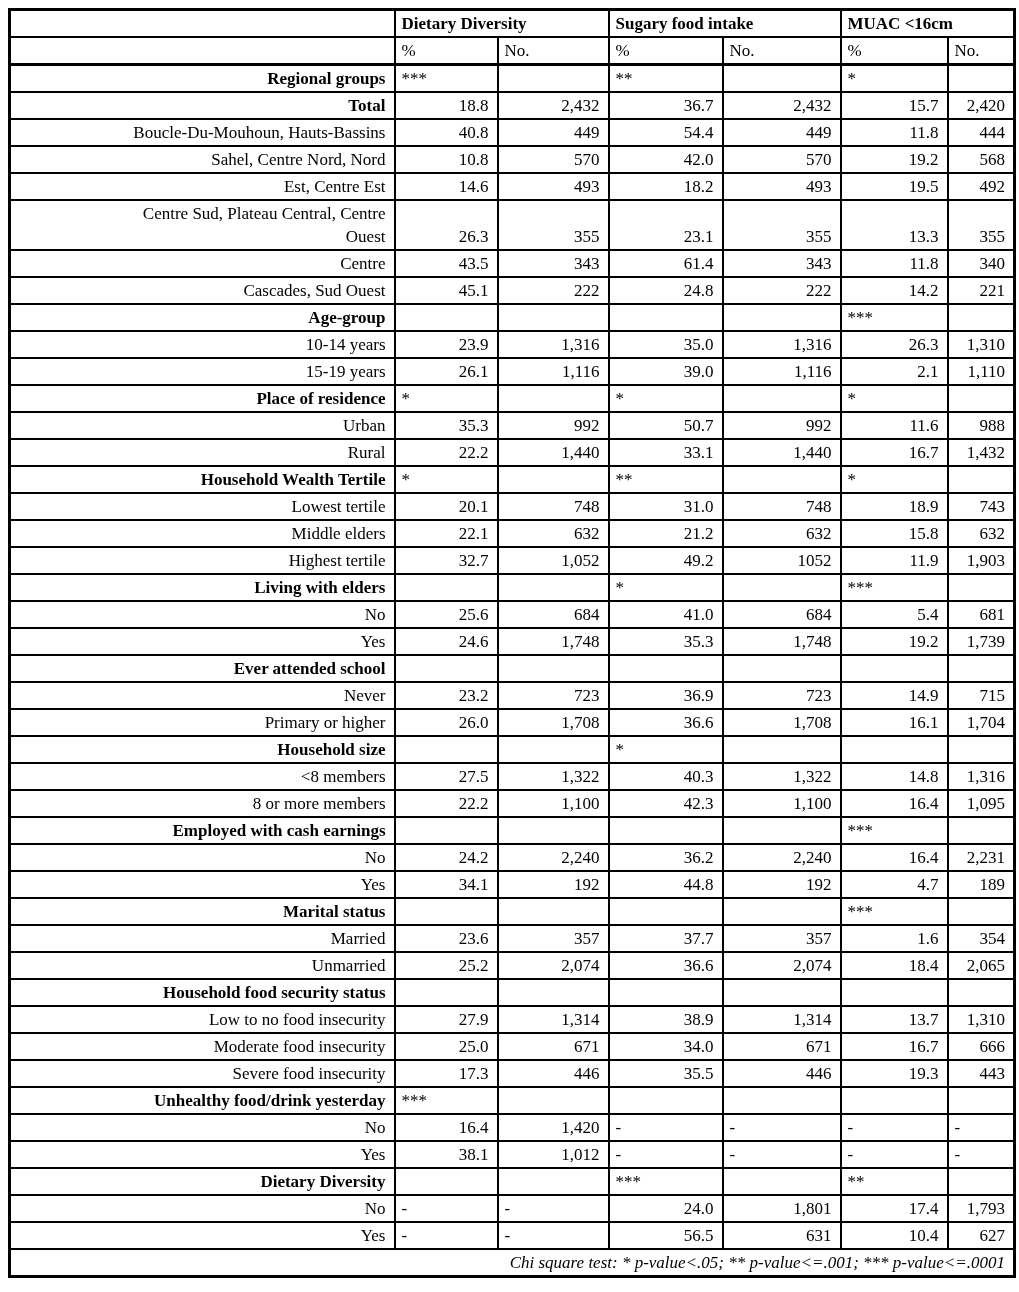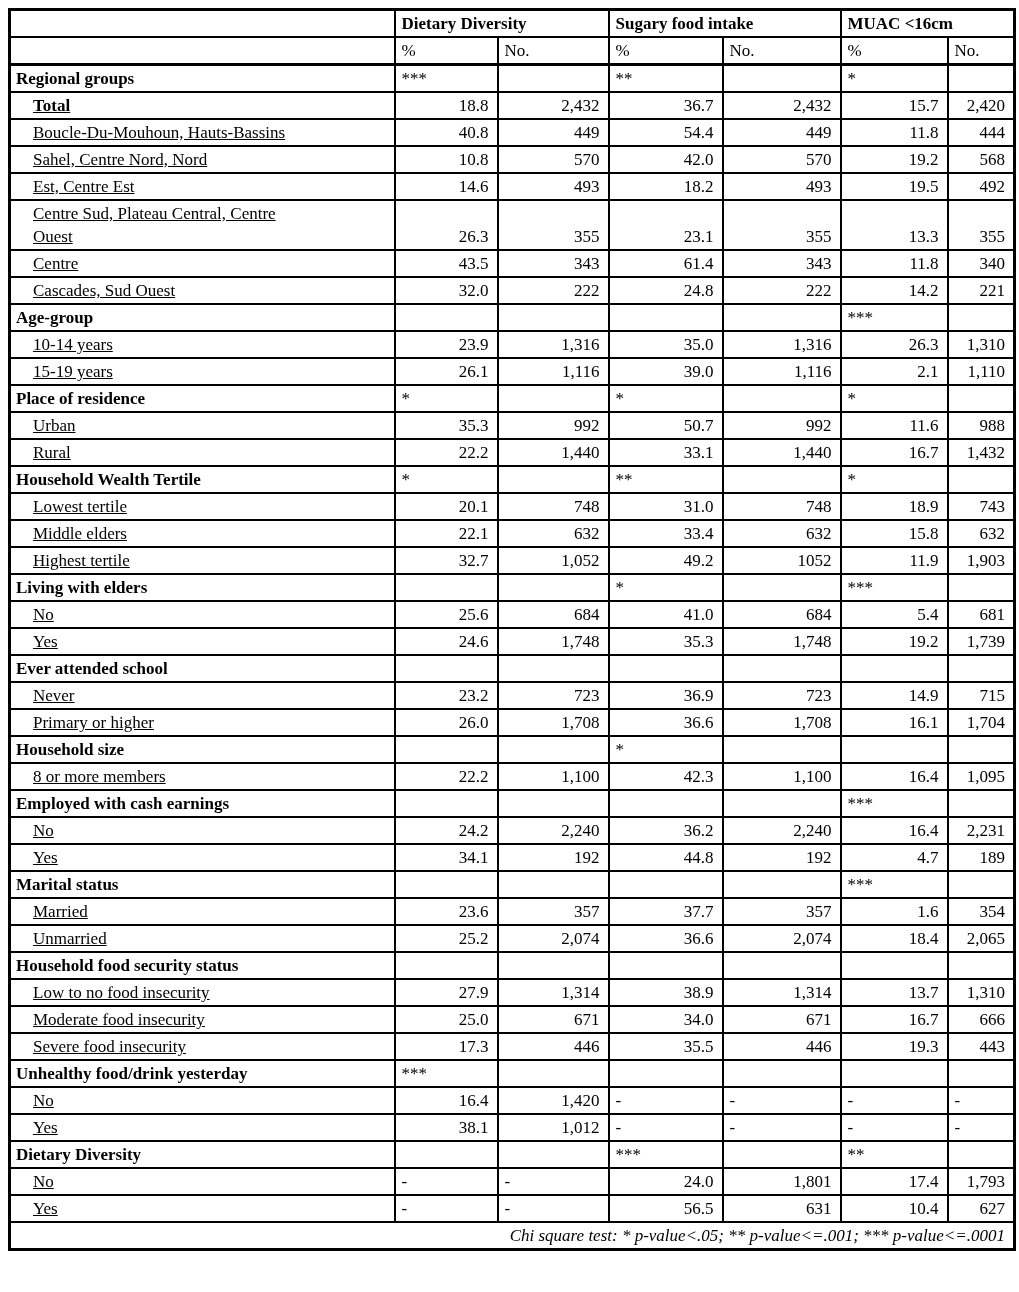--- a/index.html
+++ b/index.html
@@ -35,23 +35,23 @@
     text-align: left;
     font-weight: bold;
     font-size: 18px;
     border-bottom-width: 3px;
   }
   thead tr.subhead th {
     font-weight: normal;
     font-size: 17px;
     border-bottom-width: 3px;
   }
-  td.lbl { text-align: left; }
+  td.lbl { text-align: right; }
   td.lbl.group { font-weight: bold; padding-left: 5px; }
-  td.lbl.item  { font-weight: normal; padding-left: 22px; text-decoration: underline; }
+  td.lbl.item  { font-weight: normal; padding-left: 22px; }
   td.lbl.bold  { font-weight: bold; }
   td.num  { text-align: right; padding-right: 10px; }
   td.mark { text-align: left; padding-left: 8px; font-weight: normal; }
   tfoot td {
     font-style: italic;
     font-weight: normal;
     text-align: right;
     padding-left: 6px;
     border: 2px solid #000;
   }
@@ -147,21 +147,21 @@
           <td class="lbl item">Centre</td>
           <td class="num">43.5</td>
           <td class="num">343</td>
           <td class="num">61.4</td>
           <td class="num">343</td>
           <td class="num">11.8</td>
           <td class="num">340</td>
         </tr>
         <tr>
           <td class="lbl item">Cascades, Sud Ouest</td>
-          <td class="num">32.0</td>
+          <td class="num">45.1</td>
           <td class="num">222</td>
           <td class="num">24.8</td>
           <td class="num">222</td>
           <td class="num">14.2</td>
           <td class="num">221</td>
         </tr>
         <tr>
           <td class="lbl group">Age-group</td>
           <td class="mark"></td>
           <td class="mark"></td>
@@ -230,21 +230,21 @@
           <td class="num">748</td>
           <td class="num">31.0</td>
           <td class="num">748</td>
           <td class="num">18.9</td>
           <td class="num">743</td>
         </tr>
         <tr>
           <td class="lbl item">Middle elders</td>
           <td class="num">22.1</td>
           <td class="num">632</td>
-          <td class="num">33.4</td>
+          <td class="num">21.2</td>
           <td class="num">632</td>
           <td class="num">15.8</td>
           <td class="num">632</td>
         </tr>
         <tr>
           <td class="lbl item">Highest tertile</td>
           <td class="num">32.7</td>
           <td class="num">1,052</td>
           <td class="num">49.2</td>
           <td class="num">1052</td>
@@ -306,20 +306,29 @@
           <td class="num">1,704</td>
         </tr>
         <tr>
           <td class="lbl group">Household size</td>
           <td class="mark"></td>
           <td class="mark"></td>
           <td class="mark">*</td>
           <td class="mark"></td>
           <td class="mark"></td>
           <td class="mark"></td>
+        </tr>
+        <tr>
+          <td class="lbl item">&lt;8 members</td>
+          <td class="num">27.5</td>
+          <td class="num">1,322</td>
+          <td class="num">40.3</td>
+          <td class="num">1,322</td>
+          <td class="num">14.8</td>
+          <td class="num">1,316</td>
         </tr>
         <tr>
           <td class="lbl item">8 or more members</td>
           <td class="num">22.2</td>
           <td class="num">1,100</td>
           <td class="num">42.3</td>
           <td class="num">1,100</td>
           <td class="num">16.4</td>
           <td class="num">1,095</td>
         </tr>

